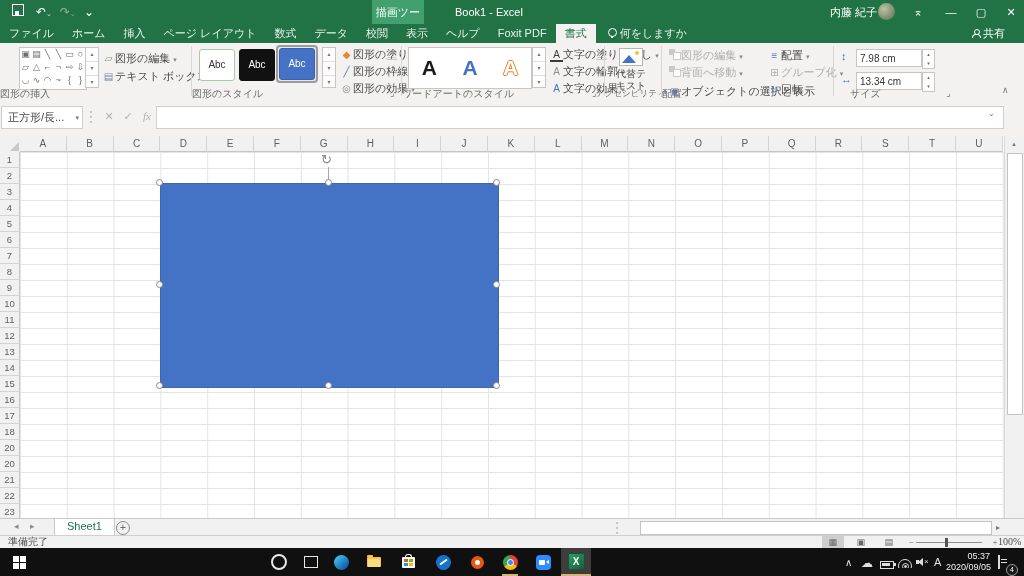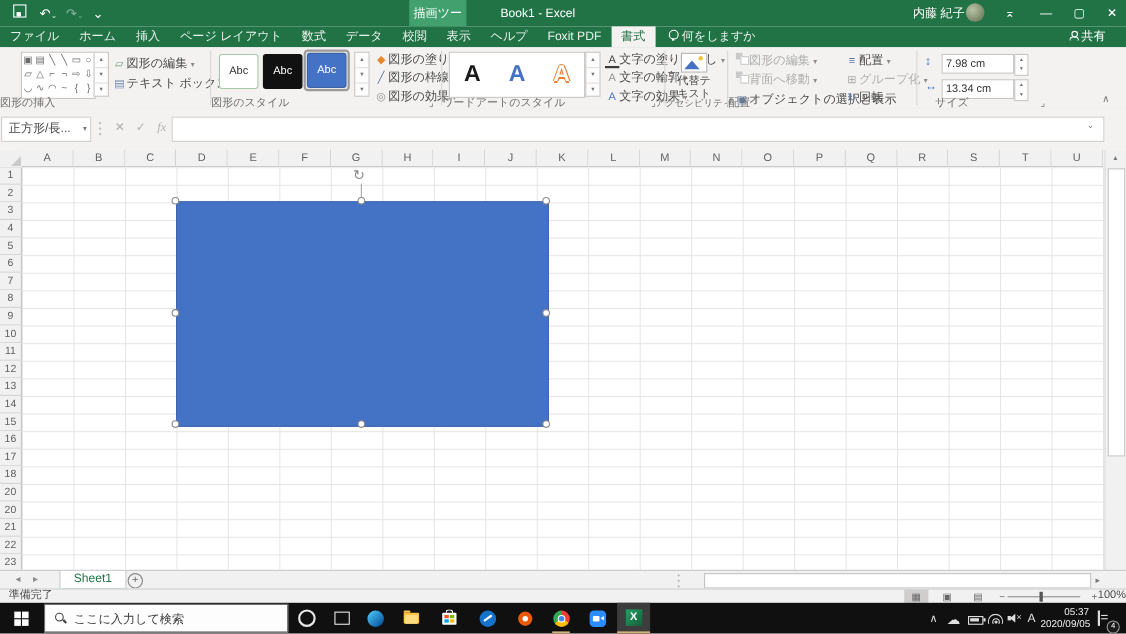--- a/index.html
+++ b/index.html
@@ -91,21 +91,21 @@
   .tabstrip{left:0;top:518px;width:1024px;height:17px;background:#f1f1f1;border-top:1px solid #c9c9c9;}
   .navarr{top:2px;font-size:9px;color:#8a8a8a;cursor:default;}
   .sheettab{left:54px;top:0px;height:16px;background:#fff;border:1px solid #c9c9c9;border-top:none;border-bottom:4px solid #14b8a6;
             padding:0 12px;line-height:14px;color:#217346;font-size:11px;cursor:default;}
   .addsheet{left:116px;top:2px;width:12px;height:12px;border:1px solid #8a8a8a;border-radius:50%;color:#666;
             text-align:center;line-height:11px;font-size:10px;cursor:default;}
   .hscroll{left:628px;top:2px;width:376px;height:13px;background:#f1f1f1;}
   .hthumb{left:640px;top:2px;width:350px;height:12px;background:#fff;border:1px solid #c3c3c3;}
   .harr{top:2px;width:12px;height:13px;font-size:8px;color:#777;text-align:center;line-height:13px;cursor:default;}
   
-  .statusbar{left:0;top:535px;width:1024px;height:13px;background:#f1f1f1;border-top:1px solid #d0d0d0;font-size:10px;color:#4a4a4a;}
+  .statusbar{left:0;top:535px;width:1024px;height:13px;background:#f1f1f1;border-top:1px solid #d0d0d0;font-size:10px;color:#4a4a4a;font-family:Liberation Serif, serif;}
   .viewbtn{top:0;width:22px;height:12px;text-align:center;font-size:9px;color:#666;line-height:12px;cursor:default;}
   .viewbtn.sel{background:#cfcecd;}
   .zline{top:6px;height:1px;background:#8f8f8f;}
   .zthumb{top:2px;width:3px;height:9px;background:#555;}
   
   .taskbar{left:0;top:548px;width:1024px;height:28px;background:#101010;color:#e8e8e8;}
   .winlogo{display:grid;grid-template-columns:6px 6px;grid-gap:1px;}
   .winlogo i{width:6px;height:6px;background:#fff;}
   .tsearch{left:40px;top:1px;width:222px;height:26px;background:#fdfdfd;border:1px solid #6d6d6d;color:#3c3c3c;line-height:26px;box-sizing:border-box;}
   .mag{display:inline-block;width:10px;height:10px;position:relative;margin:0 7px 0 9px;top:1px;}
@@ -391,21 +391,20 @@
 
   <div class="a taskbar">
     <div class="a tico" style="left:4px;">
         <span class="winlogo">
           <i></i>
           <i></i>
           <i></i>
           <i></i>
         </span>
       </div>
-    <div class="a tsearch"><span class="mag"></span><span>ここに入力して検索</span></div>
     <div class="a tico" style="left:264px;">
         <span class="ring"></span>
       </div>
     <div class="a tico" style="left:296px;">
         <span class="tview"></span>
       </div>
     <div class="a tico" style="left:326px;">
         <span class="edge"></span>
       </div>
     <div class="a tico" style="left:359px;">

